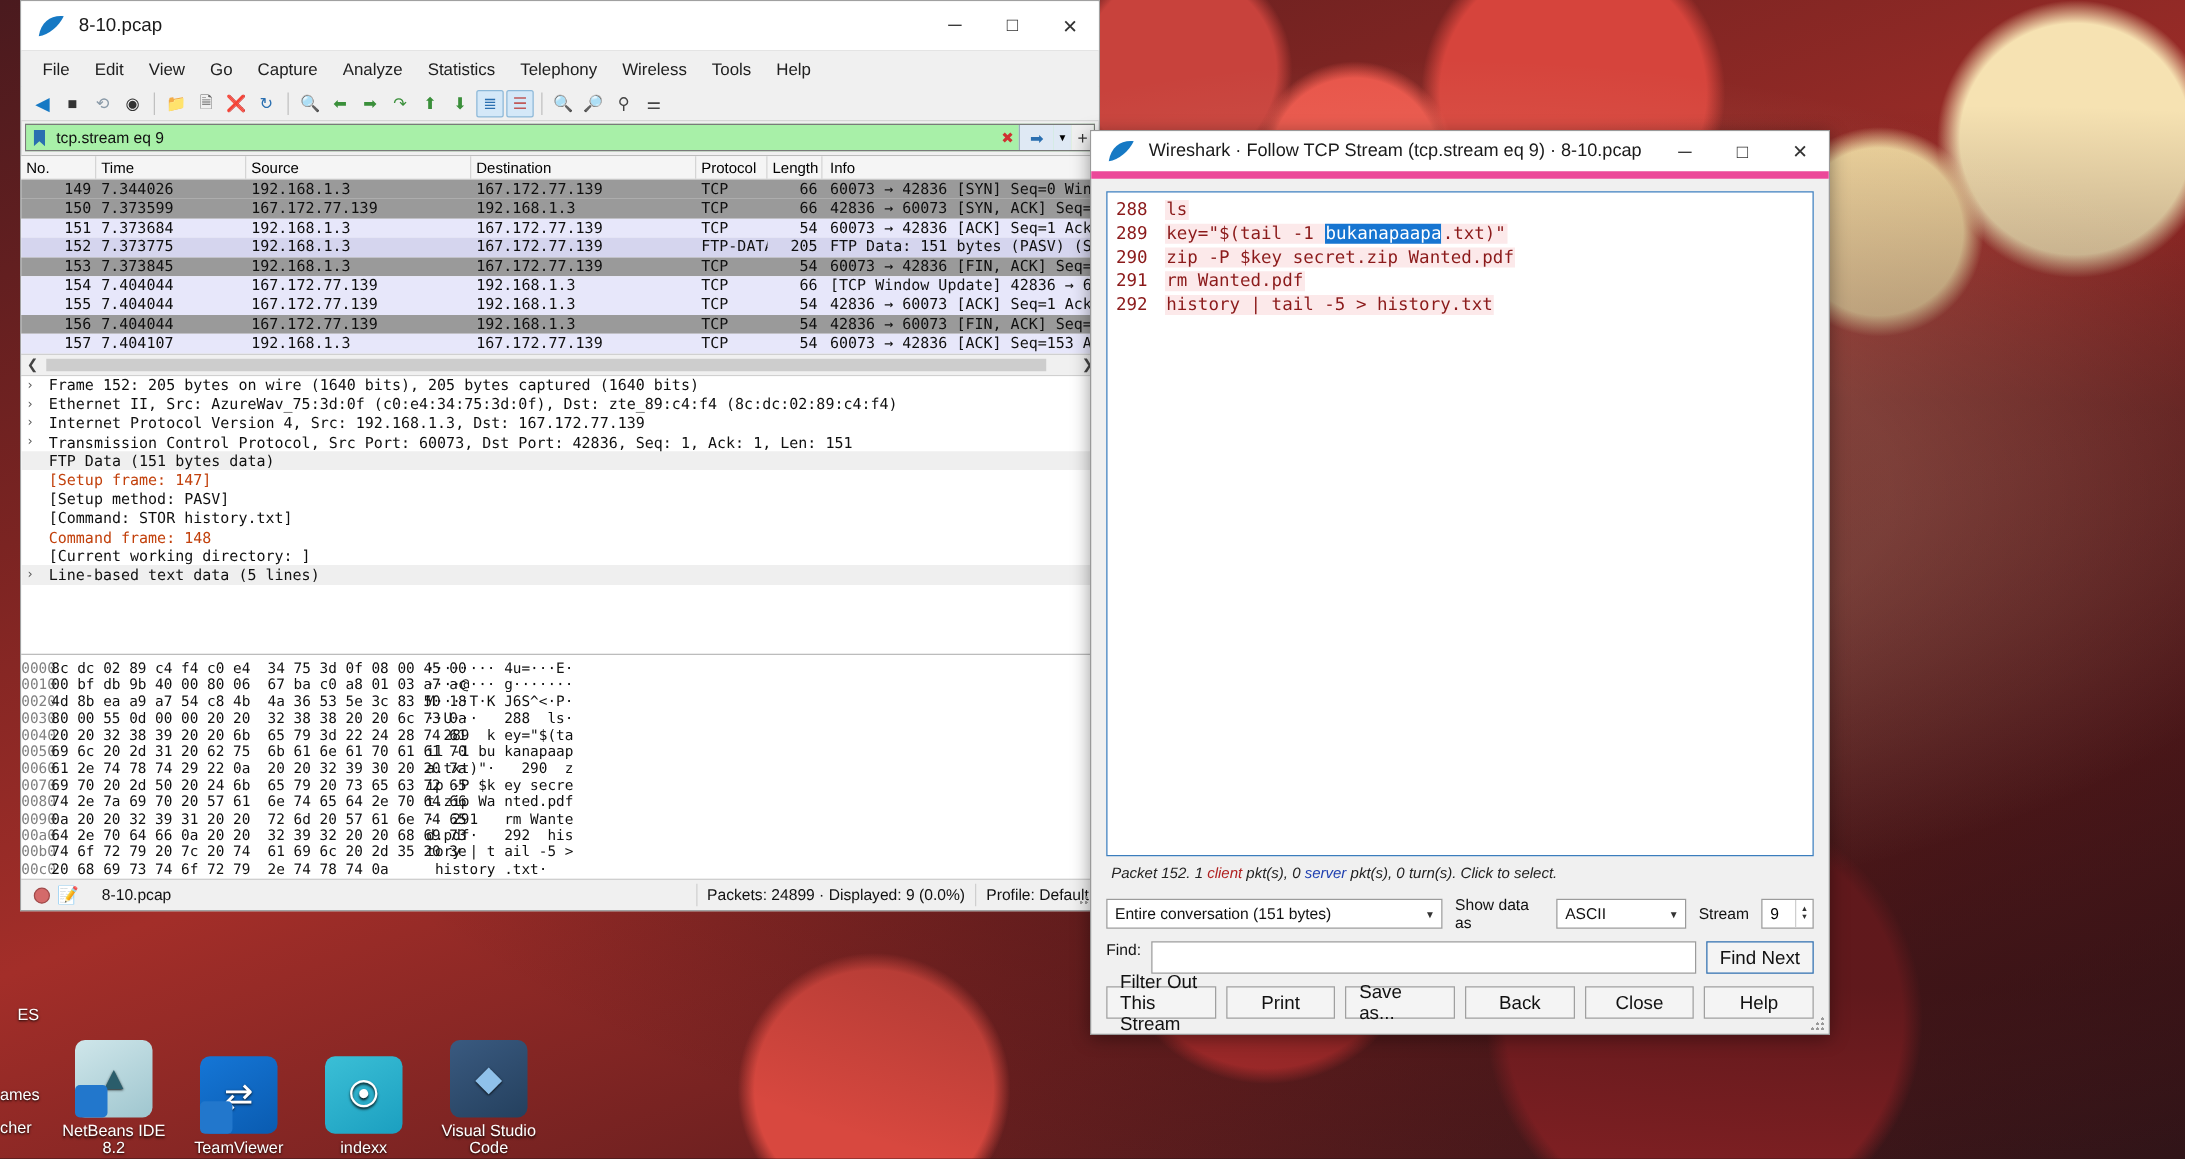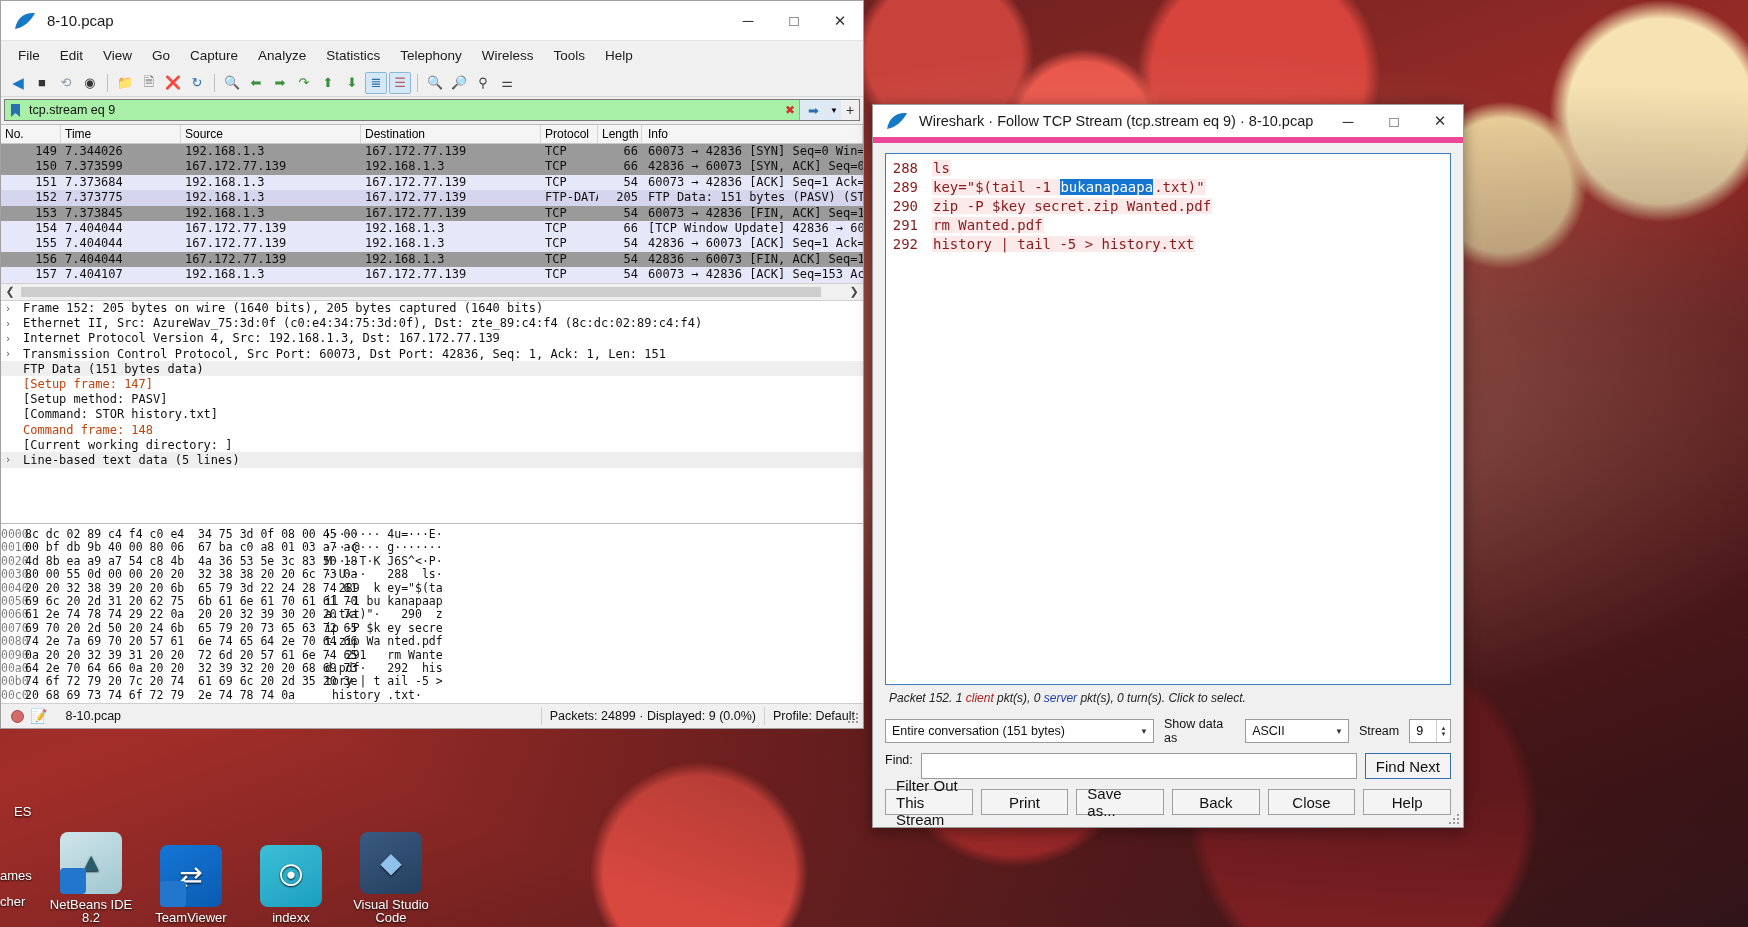--- a/index.html
+++ b/index.html
@@ -44,21 +44,21 @@
   .g-netbeans{ background:linear-gradient(150deg,#cfe6ea,#9fc6cf); }
   .g-teamviewer{ background:linear-gradient(150deg,#1576d6,#0a5bb0); }
   .g-index{ background:linear-gradient(150deg,#3bbfd6,#1b9fc0); border-radius:50%;}
   .g-vscode{ background:linear-gradient(150deg,#3a5a80,#24405e); }
   .part-ico{position:absolute;left:0;bottom:0;width:26px;height:26px;
             background:#2277cc;border-radius:4px;}
   .left-clip{position:absolute;left:0;bottom:0;width:34px;color:#fff;font-size:13px;
              text-shadow:0 1px 2px #000;}
   
   #wireshark-window{
-    position:absolute; left:0; top:0; width:864px; height:729px;
+    position:absolute; left:16px; top:0; width:864px; height:729px;
     background:#f0f0f0; border:1px solid #a0a0a0;
     display:flex; flex-direction:column; z-index:5;
   }
   .titlebar{
     height:40px; background:#ffffff; display:flex; align-items:center;
     border-bottom:1px solid #e4e4e4;
   }
   .ws-logo{ width:26px;height:20px;margin:0 8px 0 12px; position:relative;}
   .ws-logo svg{display:block}
   .title-text{ font-size:15px; color:#1a1a1a; flex:1; }

